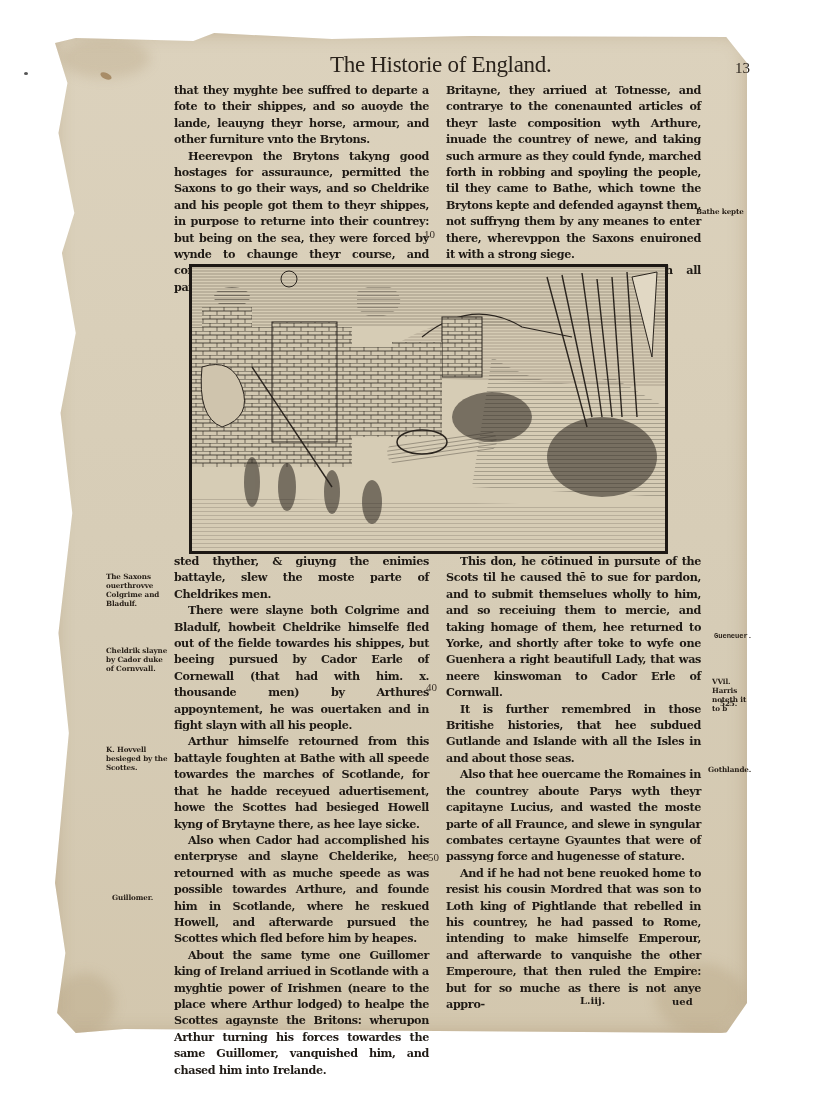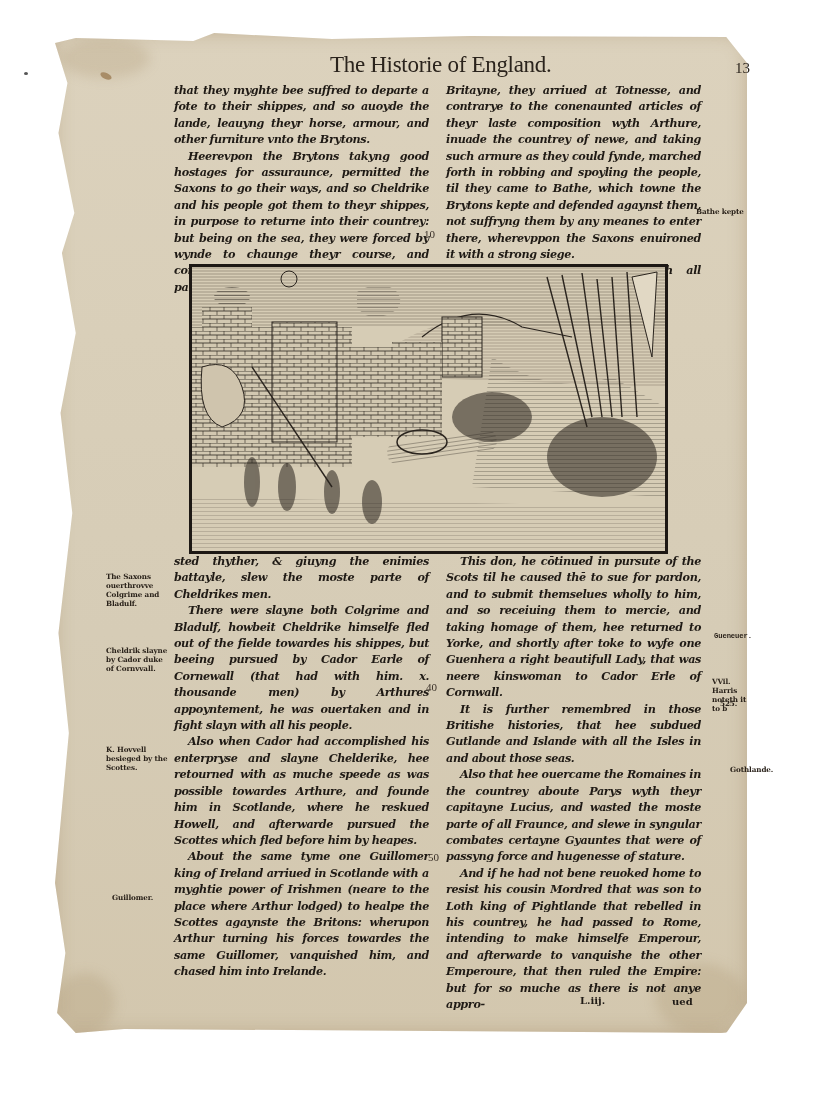--- a/index.html
+++ b/index.html
@@ -18,21 +18,21 @@
   .stain { position:absolute; border-radius:50%; background: rgba(150,120,80,0.18); filter: blur(6px); }
   .hole { position:absolute; left:100px; top:73px; width:12px; height:6px; border-radius:50%; background:#a88d68; transform: rotate(25deg); }
   .running-head {
     position: absolute; left: 330px; top: 52px;
     font-family: "Liberation Serif", serif; font-size: 23px; color: #2a231c; letter-spacing: -0.3px;
   }
   .folio { position:absolute; left:735px; top:60px; font-family:"Liberation Serif", serif; font-size:15px; color:#2a231c; }
   .col {
     position: absolute; width: 255px;
     font-family: "DejaVu Serif", serif; font-size: 11.2px; line-height: 16.4px; color: #1f1a15;
-    font-weight: bold; letter-spacing: -0.35px; text-align: justify; font-style: italic;
+    font-weight: bold; letter-spacing: -0.35px; text-align: justify;
   }
   .col p { margin: 0; text-indent: 0; }
   .col p.ind { text-indent: 14px; }
   .col-a1 { left: 174px; top: 82px; }
   .col-b1 { left: 446px; top: 82px; }
   .col-a2 { left: 174px; top: 553px; }
   .col-b2 { left: 446px; top: 553px; }
   .side {
     position:absolute; font-family:"DejaVu Serif", serif; font-size:7.2px; line-height:9px;
     color:#2a221a; font-weight:bold; letter-spacing:-0.1px;
@@ -125,20 +125,21 @@
       <ellipse cx="180" cy="235" rx="10" ry="22"></ellipse>
       <ellipse cx="300" cy="150" rx="40" ry="25"></ellipse>
       <ellipse cx="410" cy="190" rx="55" ry="40"></ellipse>
     </g>
   </svg>
 </div>
 
 <div class="col col-a2">
   <p>sted thyther, &amp; giuyng the enimies battayle, slew the moste parte of Cheldrikes men.</p>
   <p class="ind">There were slayne both Colgrime and Bladulf, howbeit Cheldrike himselfe fled out of the fielde towardes his shippes, but beeing pursued by Cador Earle of Cornewall (that had with him. x. thousande men) by Arthures appoyntement, he was ouertaken and in fight slayn with all his people.</p>
+  <p class="ind">Arthur himselfe retourned from this battayle foughten at Bathe with all speede towardes the marches of Scotlande, for that he hadde receyued aduertisement, howe the Scottes had besieged Howell kyng of Brytayne there, as hee laye sicke.</p>
   <p class="ind">Also when Cador had accomplished his enterpryse and slayne Chelderike, hee retourned with as muche speede as was possible towardes Arthure, and founde him in Scotlande, where he reskued Howell, and afterwarde pursued the Scottes which fled before him by heapes.</p>
   <p class="ind">About the same tyme one Guillomer king of Ireland arriued in Scotlande with a myghtie power of Irishmen (neare to the place where Arthur lodged) to healpe the Scottes agaynste the Britons: wherupon Arthur turning his forces towardes the same Guillomer, vanquished him, and chased him into Irelande.</p>
 </div>
 <div class="linenum" style="left:426px; top:681px;">40</div>
 <div class="linenum" style="left:428px; top:851px;">50</div>
 
 <div class="side" style="left:106px; top:572px; width:62px;">The Saxons ouerthrovve Colgrime and Bladulf.</div>
 <div class="side" style="left:106px; top:646px; width:64px;">Cheldrik slayne by Cador duke of Cornvvall.</div>
 <div class="side" style="left:106px; top:745px; width:64px;">K. Hovvell besieged by the Scottes.</div>
 <div class="side" style="left:112px; top:893px; width:60px;">Guillomer.</div>
@@ -146,16 +147,16 @@
 <div class="col col-b2">
   <p class="ind">This don, he cōtinued in pursute of the Scots til he caused thē to sue for pardon, and to submit themselues wholly to him, and so receiuing them to mercie, and taking homage of them, hee returned to Yorke, and shortly after toke to wyfe one Guenhera a right beautifull Lady, that was neere kinswoman to Cador Erle of Cornwall.</p>
   <p class="ind">It is further remembred in those Britishe histories, that hee subdued Gutlande and Islande with all the Isles in and about those seas.</p>
   <p class="ind">Also that hee ouercame the Romaines in the countrey aboute Parys wyth theyr capitayne Lucius, and wasted the moste parte of all Fraunce, and slewe in syngular combates certayne Gyauntes that were of passyng force and hugenesse of stature.</p>
   <p class="ind">And if he had not bene reuoked home to resist his cousin Mordred that was son to Loth king of Pightlande that rebelled in his countrey, he had passed to Rome, intending to make himselfe Emperour, and afterwarde to vanquishe the other Emperoure, that then ruled the Empire: but for so muche as there is not anye appro-</p>
 </div>
 
 <div class="side" style="left:714px; top:632px; width:40px;font-family:Liberation Mono, monospace;">Gueneuer.</div>
 <div class="side" style="left:712px; top:677px; width:36px; overflow:hidden; white-space:normal;">VVil. Harris noteth it to b</div>
 <div class="side" style="left:720px; top:699px; width:30px;">525.</div>
-<div class="side" style="left:708px; top:765px; width:45px; overflow:hidden;margin-left:22px;">Gothlande.</div>
+<div class="side" style="left:708px; top:765px; width:45px; overflow:hidden;">Gothlande.</div>
 
 <div class="sig">L.iij.</div>
 <div class="catch">ued</div>
 
 </body></html>

